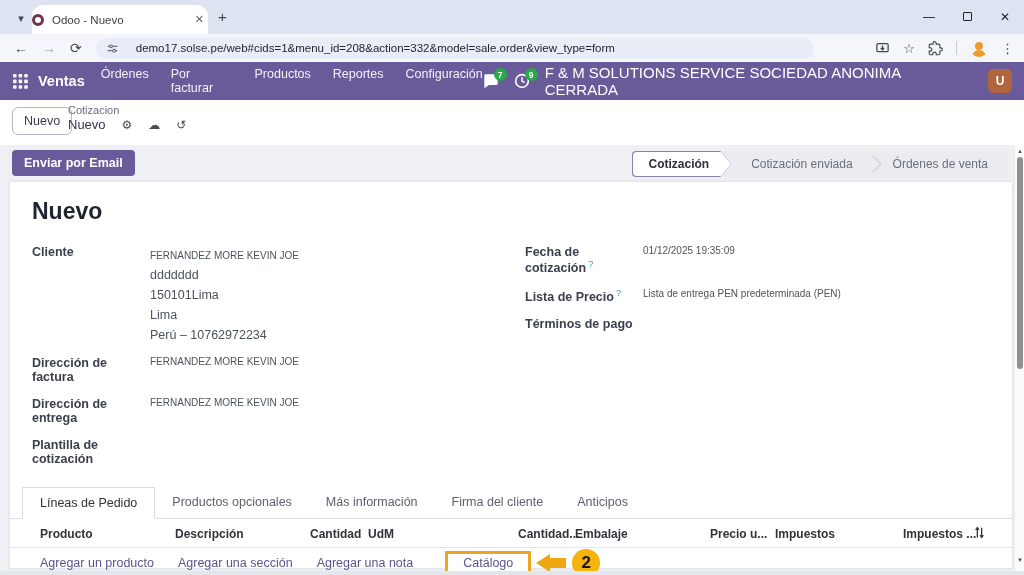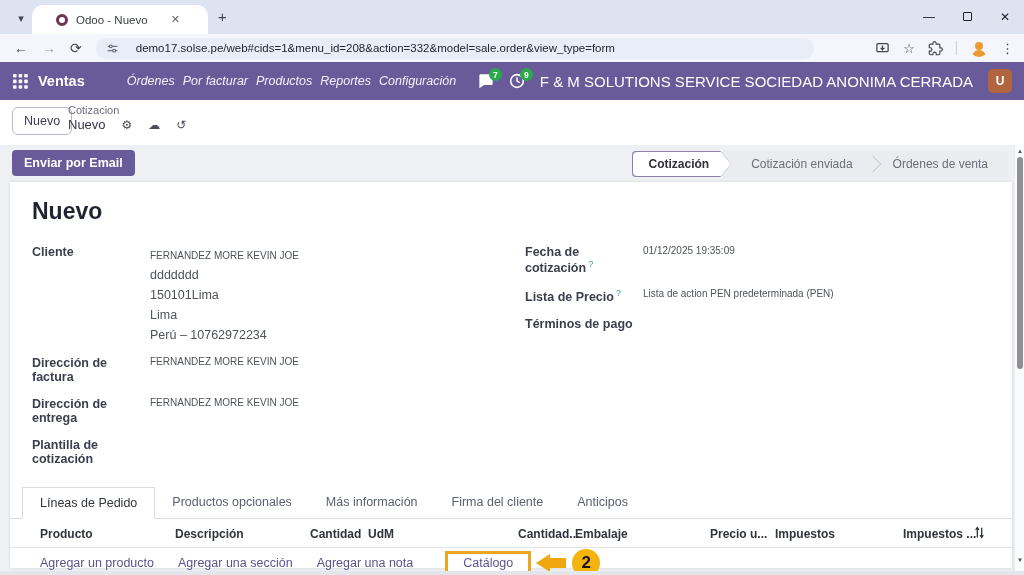--- a/index.html
+++ b/index.html
@@ -5,21 +5,21 @@
   * { margin:0; padding:0; box-sizing:border-box; }
   html,body { width:1024px; height:575px; overflow:hidden; }
   body { font-family:"Liberation Sans", sans-serif; }
   #screen { position:relative; width:1024px; height:575px; background:#eff0f3; overflow:hidden; }
 
   
   .tabstrip { position:absolute; top:0; left:0; width:100%; height:34px; background:#dde3f1; }
   .tab-search { position:absolute; left:10px; top:7px; width:22px; height:22px; border-radius:50%;
     display:flex; align-items:center; justify-content:center; color:#41454d; font-size:11px; }
   .tab { position:absolute; left:32px; top:5px; width:176px; height:29px; background:#fff;
-    border-radius:11px 11px 0 0; display:flex; align-items:center; padding:0 24px; }
+    border-radius:11px 11px 0 0; display:flex; align-items:center; padding:0 0; }
   .favicon { width:12px; height:12px; border-radius:50%; border:3.5px solid #6e3350; margin-right:8px; flex:none; }
   .tab-title { font-size:11.5px; color:#3c4043; flex:1; white-space:nowrap; overflow:hidden; }
   .tab-close { font-size:11px; color:#5f6368; padding:2px 4px; }
   .new-tab { position:absolute; left:218px; top:8px; font-size:15px; color:#41454d; }
   .win-controls { position:absolute; right:0; top:0; height:34px; display:flex; align-items:center; }
   .win-btn { width:38px; text-align:center; color:#202124; font-size:12px; }
   .win-max { display:inline-block; width:9px; height:9px; border:1.2px solid #202124; border-radius:1px; }
 
   .toolbar { position:absolute; top:34px; left:0; width:100%; height:28px; background:#f4f6fc;
     display:flex; align-items:center; }
@@ -33,21 +33,21 @@
   .glyph { color:#41454d; font-size:13px; }
   .avatar-chrome { width:18px; height:18px; border-radius:50%; background:#f3f5f9; position:relative; overflow:hidden; }
   .avatar-chrome .head { position:absolute; left:5px; top:3px; width:8px; height:8px; border-radius:50%; background:#ed9b2f; }
   .avatar-chrome .bodyp { position:absolute; left:2px; top:11px; width:14px; height:9px; border-radius:7px 7px 0 0; background:#ed9b2f; }
 
   
   .odoo-nav { position:absolute; top:62px; left:0; width:100%; height:38px; background:#695a99;
     display:flex; align-items:center; color:#fff; }
   .apps-btn { margin-left:13px; display:flex; }
   .app-name { font-size:14.5px; font-weight:700; margin-left:10px; }
-  .menu { display:flex; gap:8px; margin-left:42px;font-style:italic; }
+  .menu { display:flex; gap:22px; margin-left:16px; }
   .menu-item { font-size:12.5px; color:rgba(255,255,255,.92); }
   .nav-right { display:flex; align-items:center; margin-left:auto; margin-right:12px; gap:15px; }
   .ico-badge { position:relative; display:flex; }
   .badge { position:absolute; top:-5px; right:-8px; min-width:13px; height:13px; padding:0 3px; background:#2aa84a;
     border-radius:7px; color:#fff; font-size:8.5px; font-weight:700; display:flex; align-items:center; justify-content:center; }
   .company { font-size:15px; color:#fff; }
   .avatar-odoo { width:24px; height:24px; border-radius:5px; background:#b0653e; color:#fff; font-size:12px;
     font-weight:700; display:flex; align-items:center; justify-content:center; }
 
   
@@ -278,21 +278,21 @@
             </div>
           </div>
 
           <div class="fcol right">
             <div class="frow">
               <span class="flabel"><span>Fecha de cotización</span><sup class="help-mark">?</sup></span>
               <span class="fvalue">01/12/2025 19:35:09</span>
             </div>
             <div class="frow">
               <span class="flabel"><span>Lista de Precio</span><sup class="help-mark">?</sup></span>
-              <span class="fvalue">Lista de action PEN predeterminada (PEN)</span>
+              <span class="fvalue">Lista de entrega PEN predeterminada (PEN)</span>
             </div>
             <div class="frow">
               <span class="flabel">Términos de pago</span>
               <span class="fvalue"></span>
             </div>
           </div>
         </div>
       </div>
 
       <div class="tabs">

